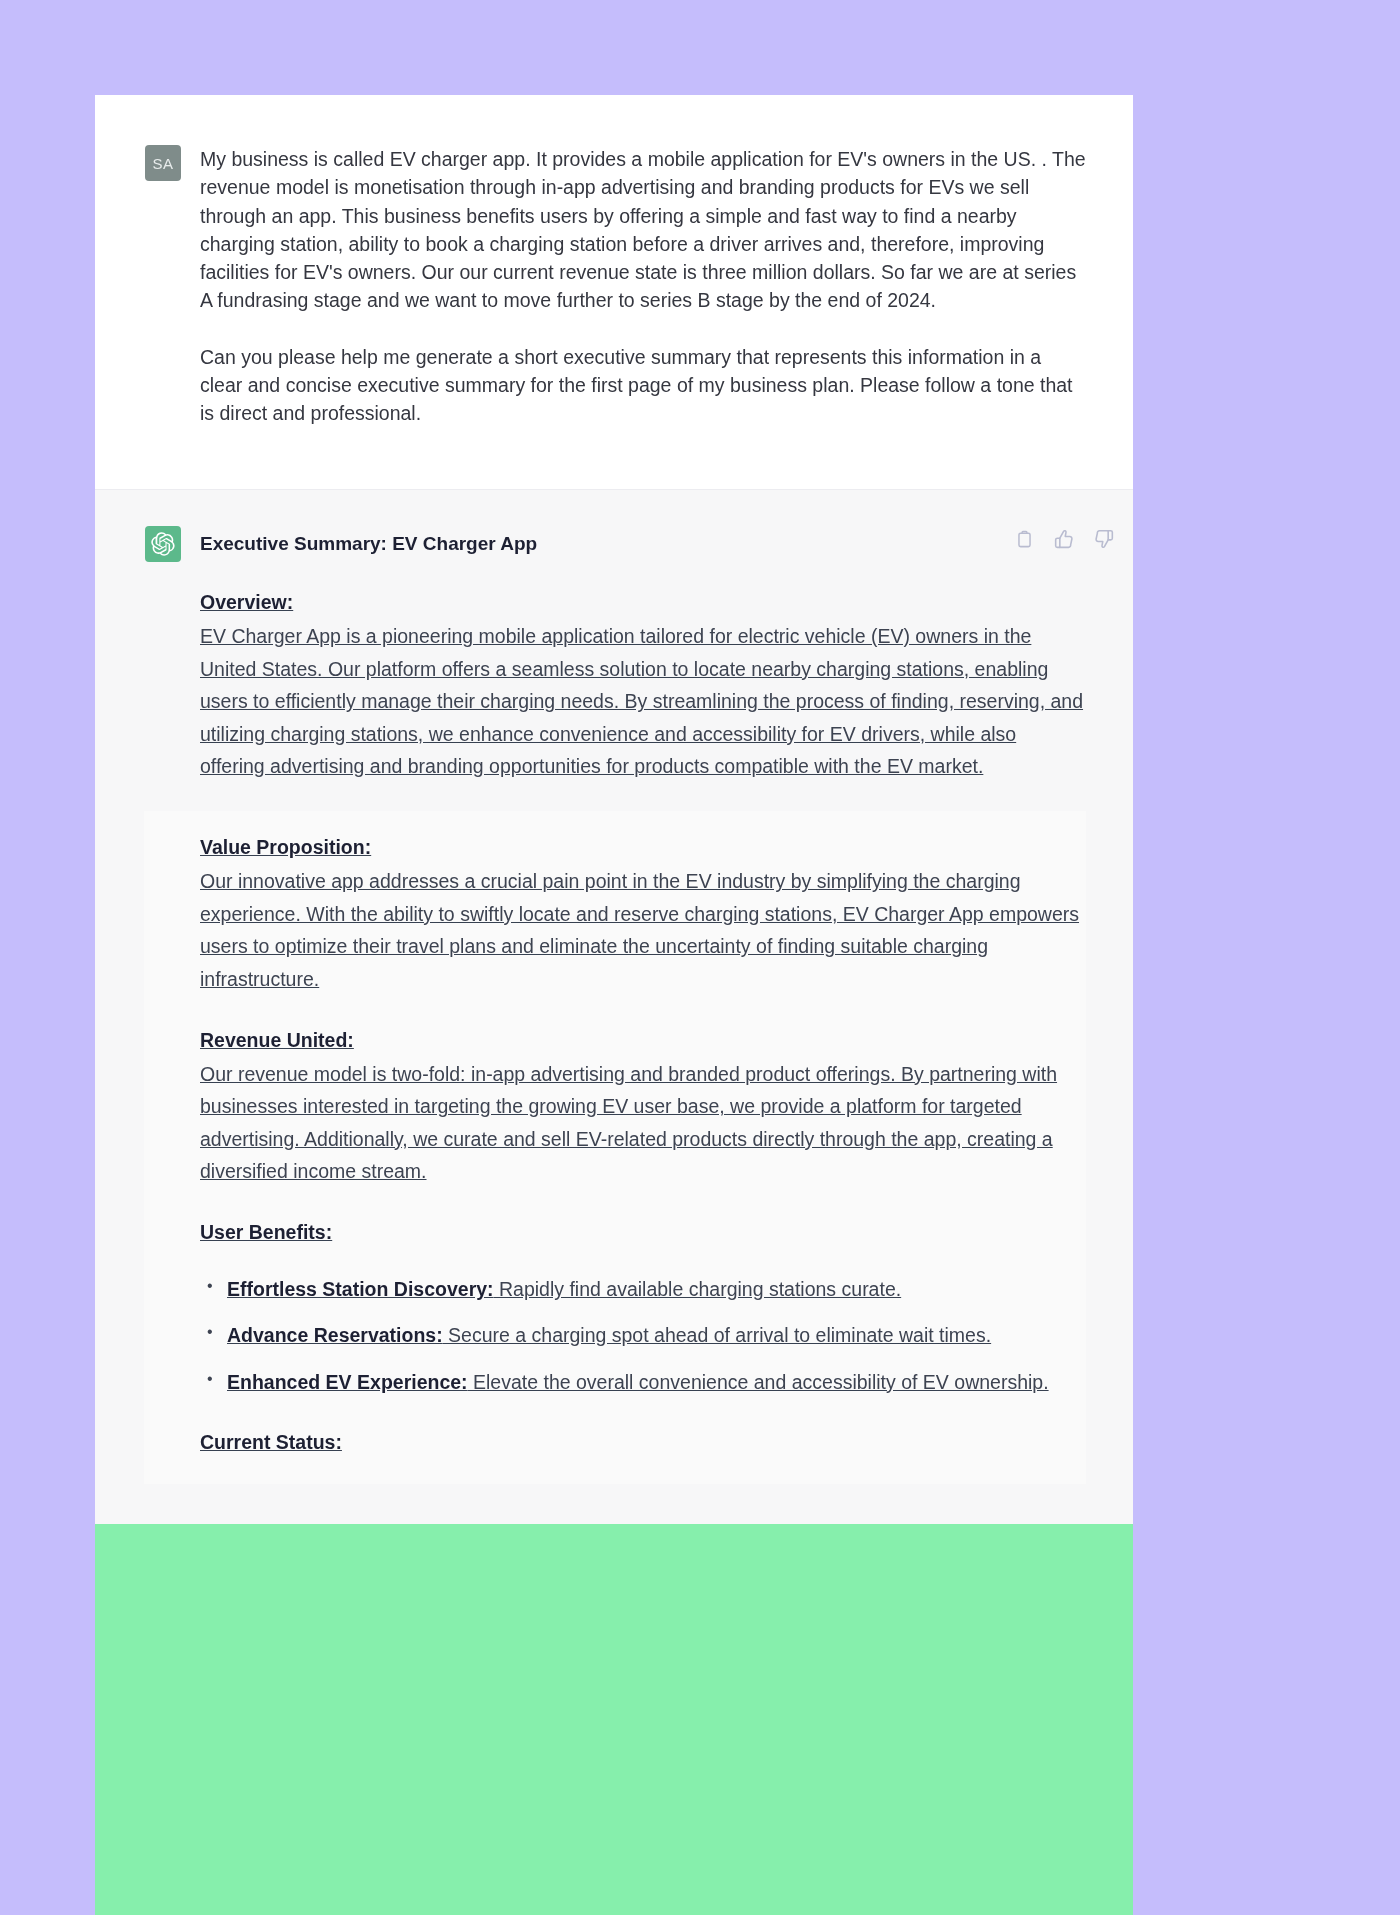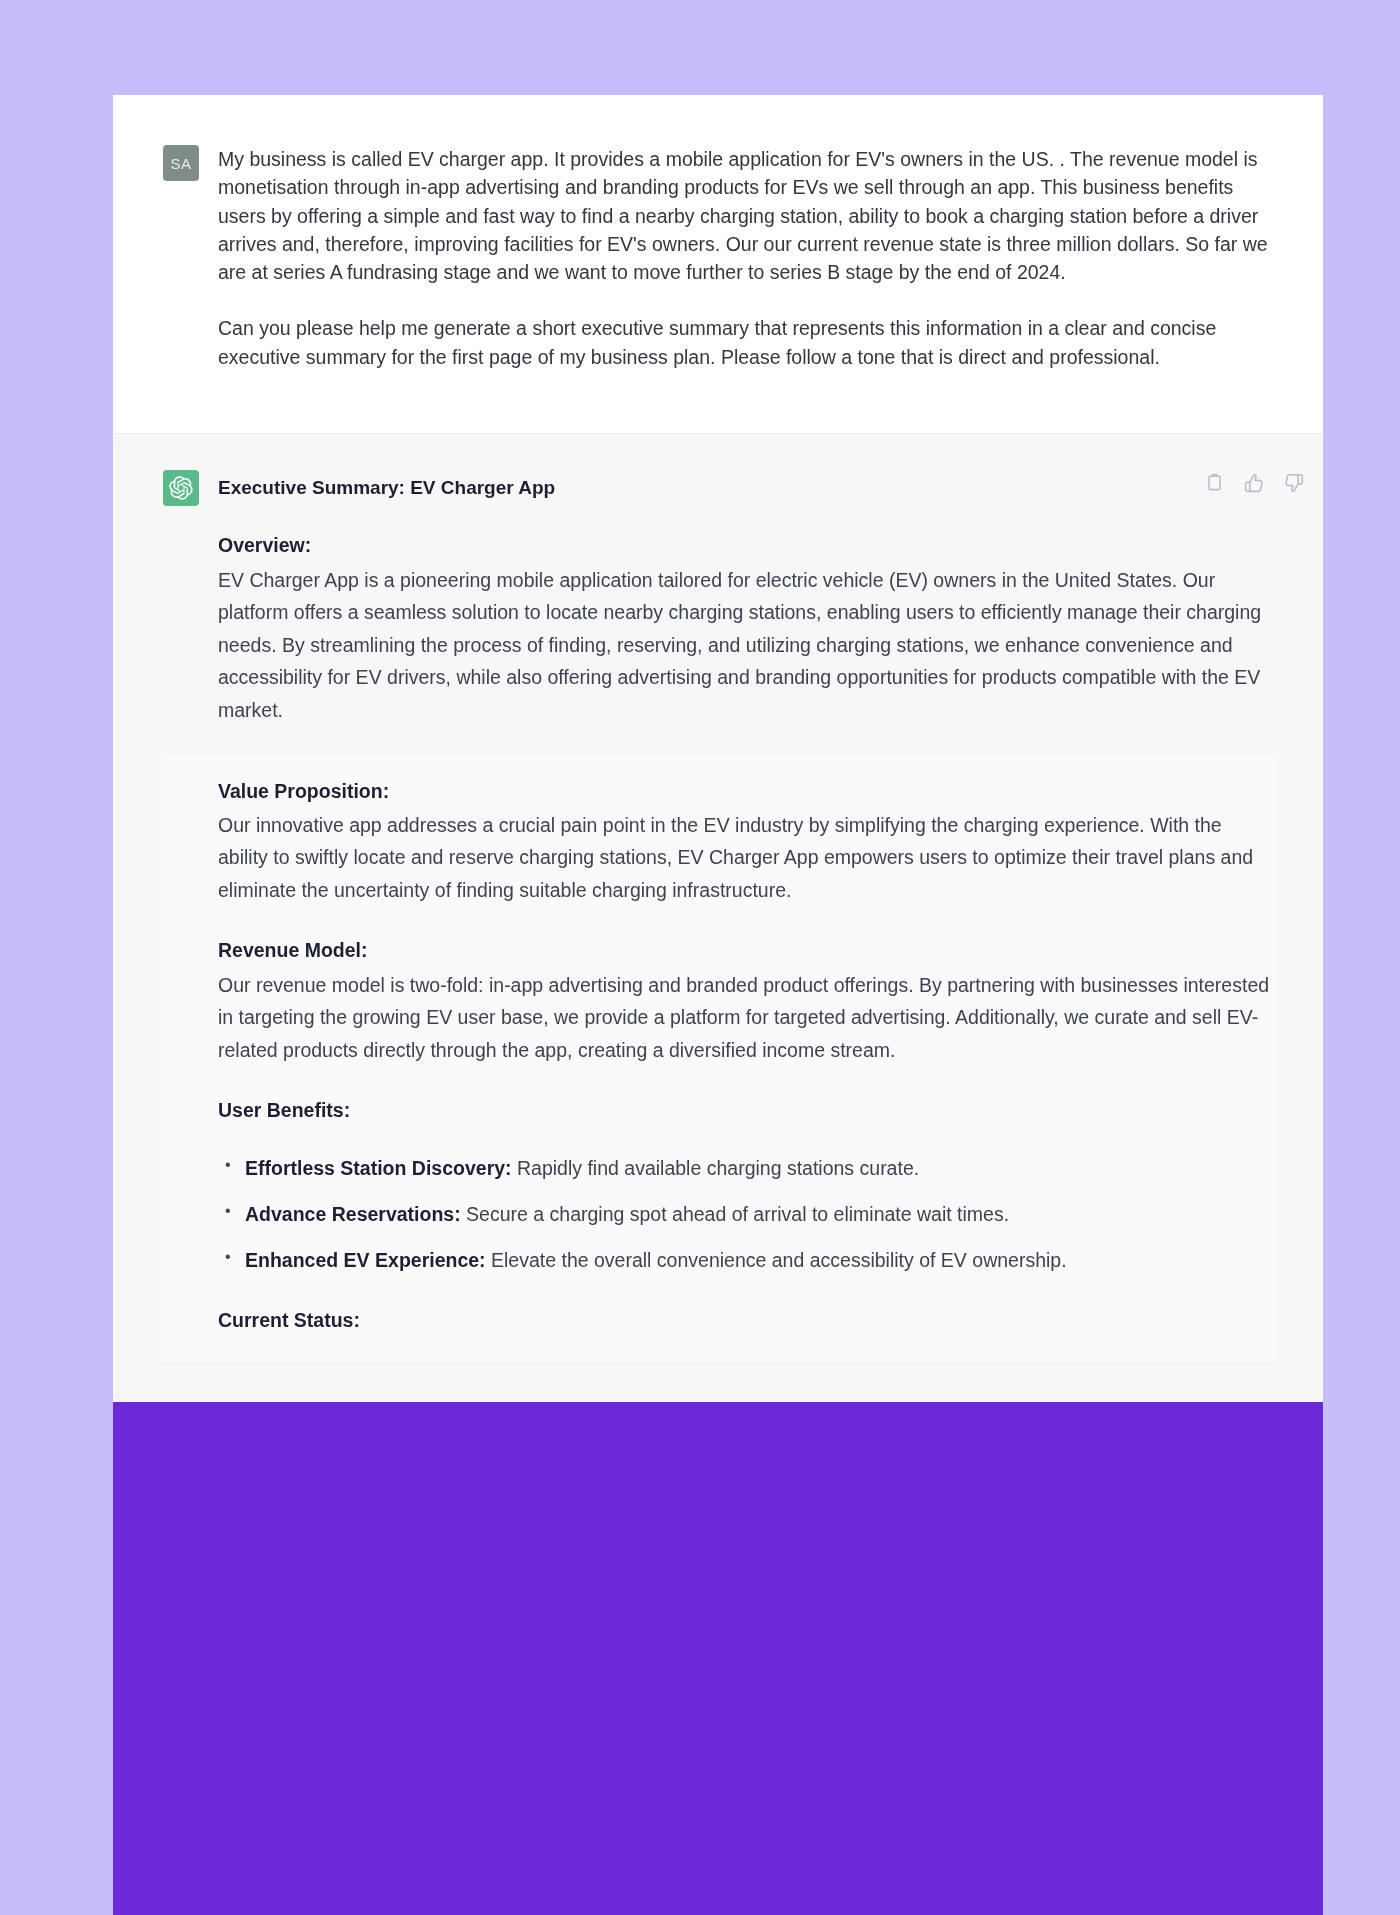--- a/index.html
+++ b/index.html
@@ -12,25 +12,24 @@
     background: #c5bdfc;
     font-family: "Liberation Sans", sans-serif;
     overflow: hidden;
   }
 
   
   .chat-card {
     position: absolute;
     left: 95px;
     top: 95px;
-    width: 1210px;
+    width: 1038px;
     min-height: 1820px;
-    background: #6d28d9;
+    background: #86efac;
     overflow: hidden;
-    margin-left: 18px;
   }
 
   
   .msg {
     display: flex;
     box-sizing: border-box;
     width: 100%;
   }
   .msg-user {
     background: #ffffff;
@@ -119,20 +118,21 @@
     display: flex;
     align-items: center;
     justify-content: center;
     color: #b9bcd0;
   }
   .action-icons svg { display: block; }
 
   
   .section {
     margin-top: 30px;
+    text-decoration: underline;
   }
   .section-title {
     font-weight: bold;
     color: #1d2033;
     font-size: 19.5px;
     line-height: 1.5;
     margin: 0 0 3px 0;
   }
   .section-text {
     margin: 0;
@@ -238,21 +238,21 @@
       </div>
 
       <div class="sub-panel">
 
         <div class="section">
           <div class="section-title">Value Proposition:</div>
           <p class="section-text">Our innovative app addresses a crucial pain point in the EV industry by simplifying the charging experience. With the ability to swiftly locate and reserve charging stations, EV Charger App empowers users to optimize their travel plans and eliminate the uncertainty of finding suitable charging infrastructure.</p>
         </div>
 
         <div class="section">
-          <div class="section-title">Revenue Model:</div>
+          <div class="section-title">Revenue United:</div>
           <p class="section-text">Our revenue model is two-fold: in-app advertising and branded product offerings. By partnering with businesses interested in targeting the growing EV user base, we provide a platform for targeted advertising. Additionally, we curate and sell EV-related products directly through the app, creating a diversified income stream.</p>
         </div>
 
         <div class="section">
           <div class="section-title">User Benefits:</div>
           <ul class="benefits">
             <li>
               <span class="dot">•</span>
               <b>Effortless Station Discovery:</b><span> Rapidly find available charging stations curate.</span>
             </li>

